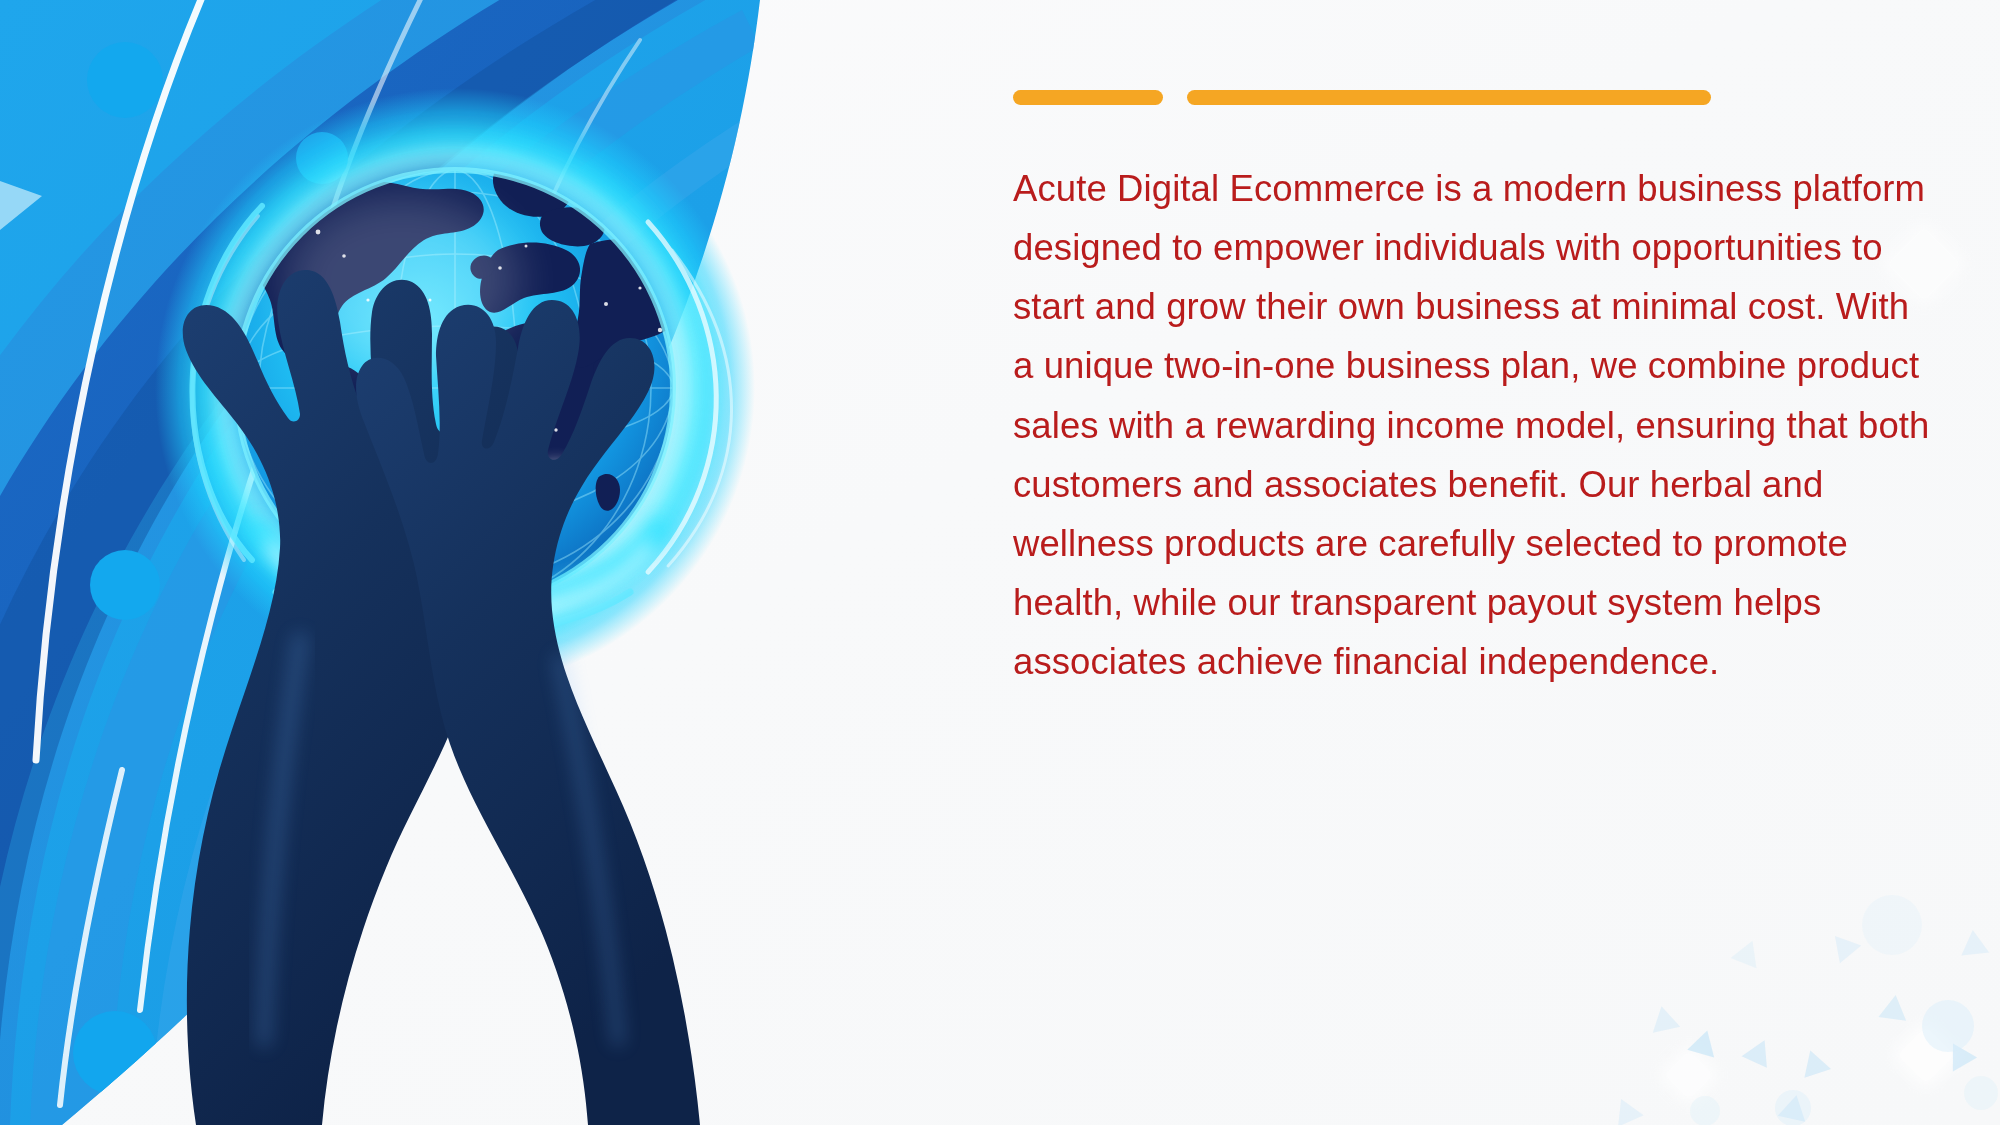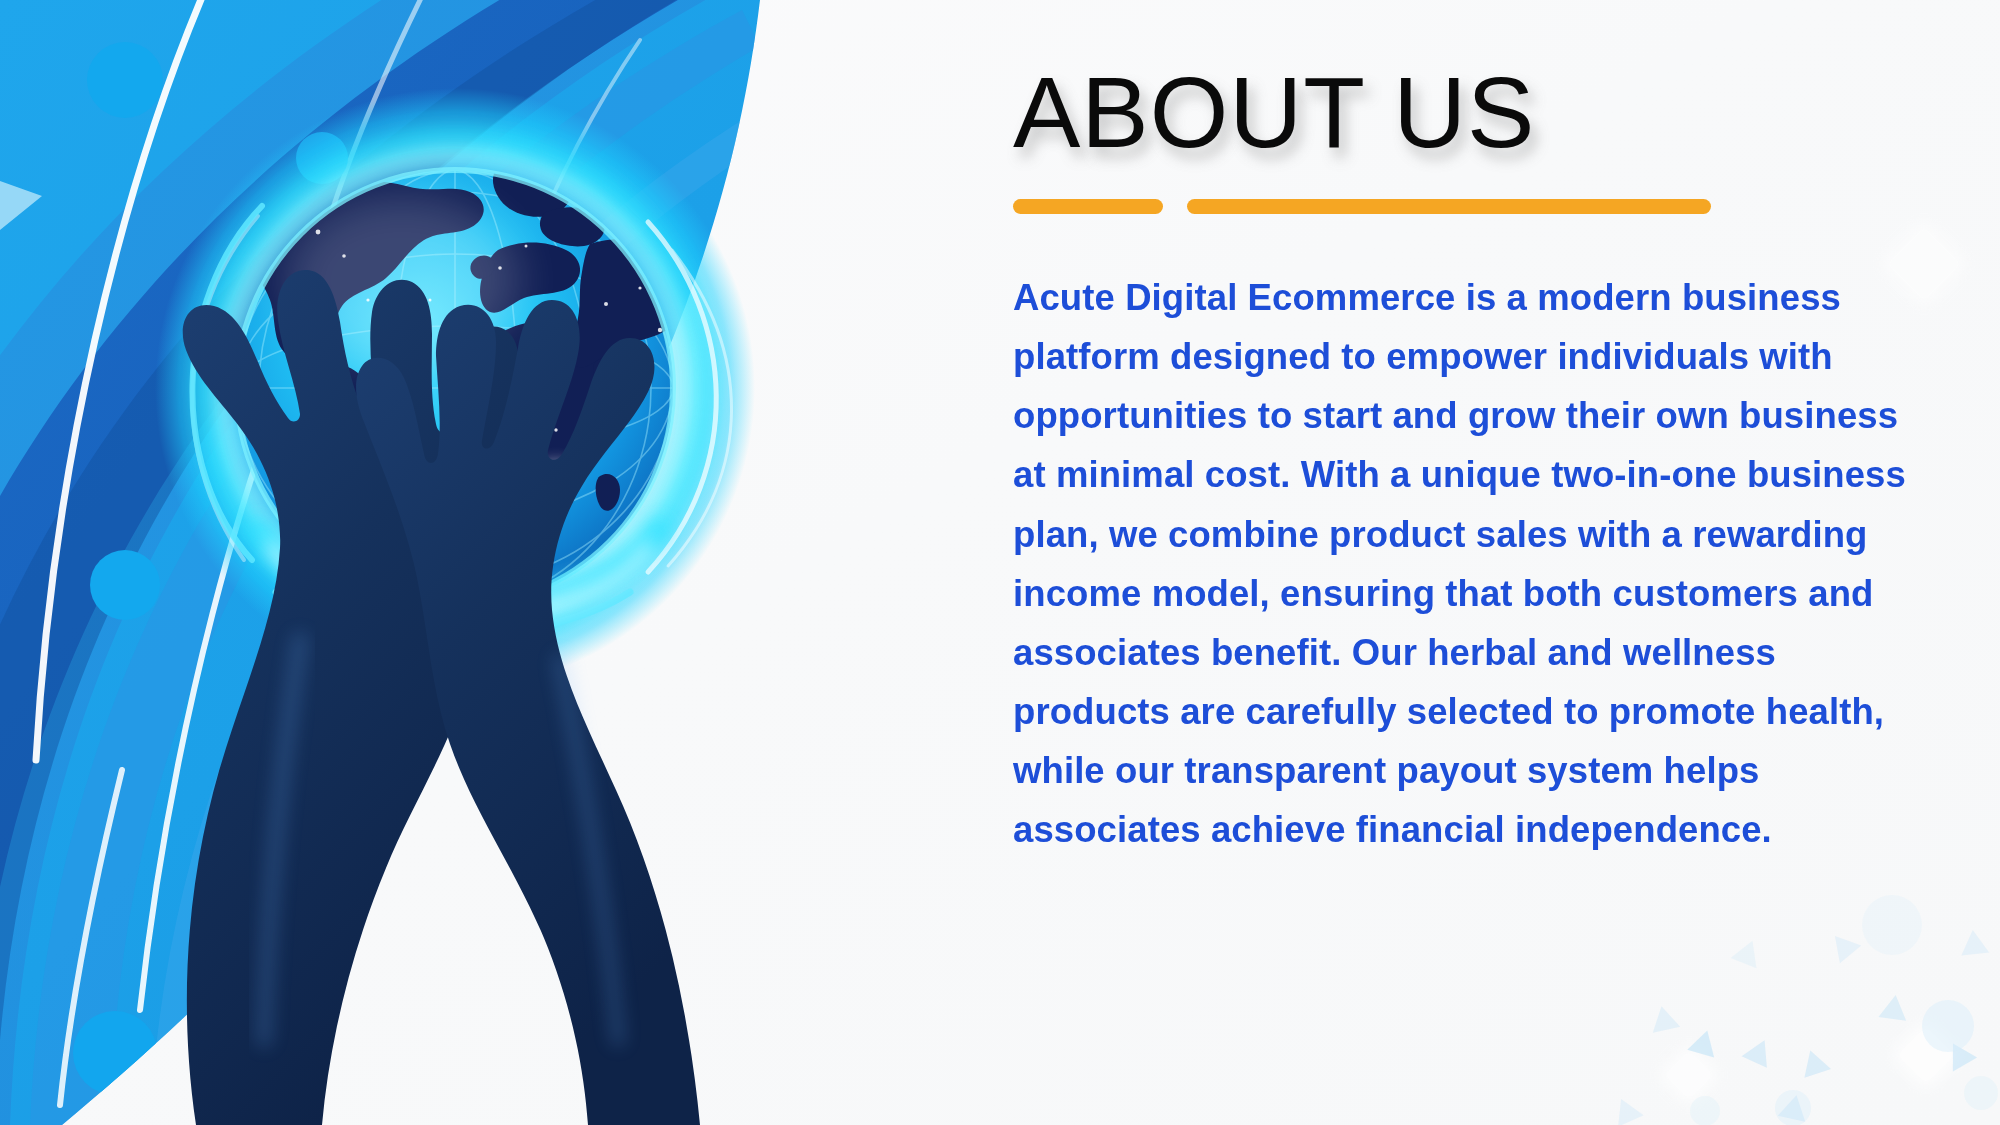--- a/index.html
+++ b/index.html
@@ -53,24 +53,23 @@
     display:flex;align-items:center;gap:24px;margin-top:32px;
   }
   .rule{height:15px;border-radius:9px;background:#f5a623;}
   #rule-short{width:150px;}
   #rule-long{width:524px;}
 
   #body-text{
     margin-top:54px;
     font-size:36.5px;
     line-height:1.62;
-    color:#1d4ed8;
+    color:#b91c1c;
     letter-spacing:.1px;
     width:918px;
-    font-weight:bold;
   }
 </style>
 </head>
 <body>
 
 <div id="slide">
 
   <div id="content-panel">
 
     <div class="deco diamond" style="left:1898px;top:238px;width:52px;height:52px;"></div>
@@ -367,21 +366,20 @@
       </g>
 
       <g opacity=".20">
         <path d="M300,640 C282,760 268,900 264,1040" stroke="#6fb3ff" stroke-width="16" fill="none" stroke-linecap="round" filter="url(#soft)"></path>
         <path d="M560,660 C584,780 606,910 618,1040" stroke="#6fb3ff" stroke-width="14" fill="none" stroke-linecap="round" filter="url(#soft)"></path>
       </g>
     </svg>
   </div>
 
   <div id="text-col">
-    <h1 id="page-title">ABOUT US</h1>
 
     <div id="rule-row">
       <div class="rule" id="rule-short"></div>
       <div class="rule" id="rule-long"></div>
     </div>
 
     <p id="body-text">Acute Digital Ecommerce is a modern business platform designed to empower individuals with opportunities to start and grow their own business at minimal cost. With a unique two-in-one business plan, we combine product sales with a rewarding income model, ensuring that both customers and associates benefit. Our herbal and wellness products are carefully selected to promote health, while our transparent payout system helps associates achieve financial independence.</p>
   </div>
 
 </div>

